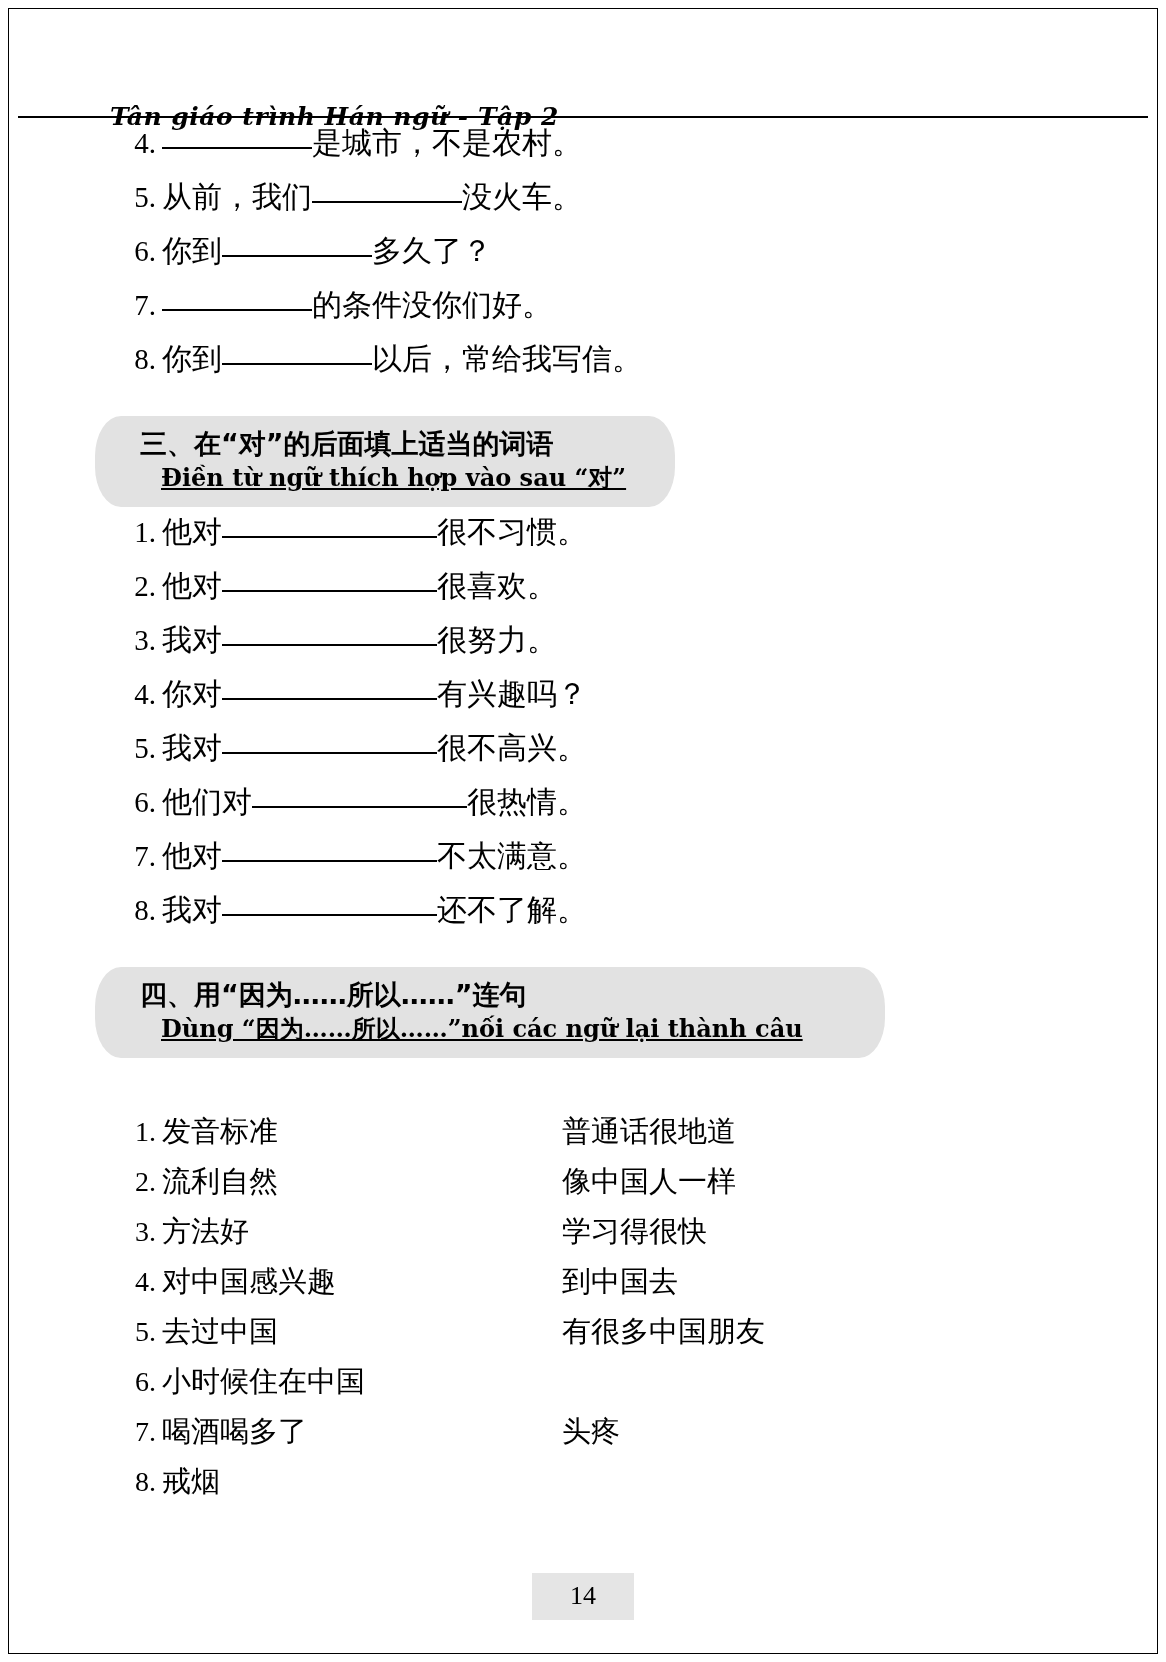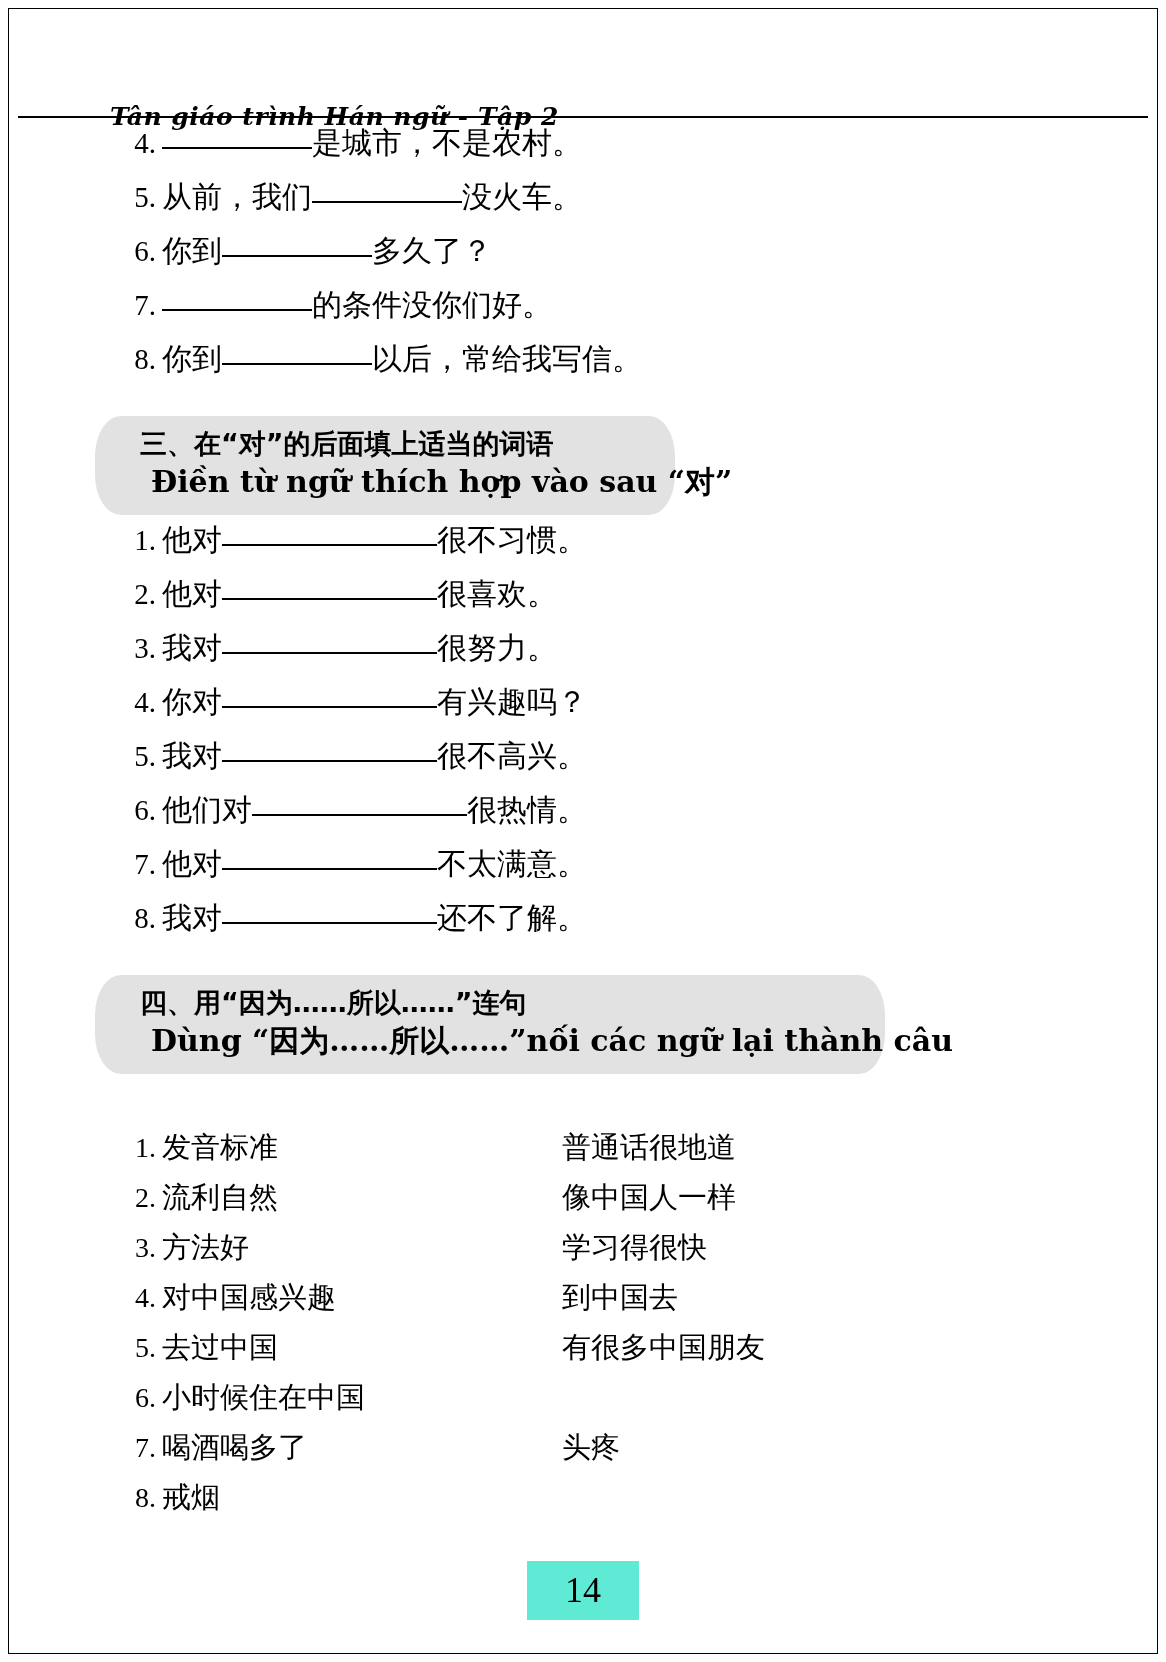--- a/index.html
+++ b/index.html
@@ -116,26 +116,27 @@
   }
   .banner-cn {
     font-size: 27px;
     font-weight: bold;
     font-family: "DejaVu Sans", sans-serif;
     line-height: 1.35;
     white-space: nowrap;
     margin-left: 23px;
   }
   .banner-vi {
-    font-size: 30px;
+    font-size: 24px;
     font-weight: bold;
     font-family: "DejaVu Serif", serif;
     line-height: 1.35;
-    margin-left: 34px;
+    margin-left: 44px;
     white-space: nowrap;
+    text-decoration: underline;
   }
 
   
   .pair-line {
     display: flex;
     align-items: baseline;
     height: 50px;
     font-size: 29px;
   }
   .pair-num {
@@ -158,23 +159,23 @@
 
   .footer {
     position: absolute;
     left: 0;
     bottom: 42px;
     width: 1166px;
     text-align: center;
   }
   .page-num {
     display: inline-block;
-    background: #5eead4;
+    background: #e5e5e5;
     font-family: "Liberation Serif", serif;
-    font-size: 36px;
+    font-size: 26px;
     padding: 8px 38px 9px 38px;
   }
 </style>
 </head>
 <body>
 
 <div class="page">
   <div class="frame"></div>
 
   <div class="header">

